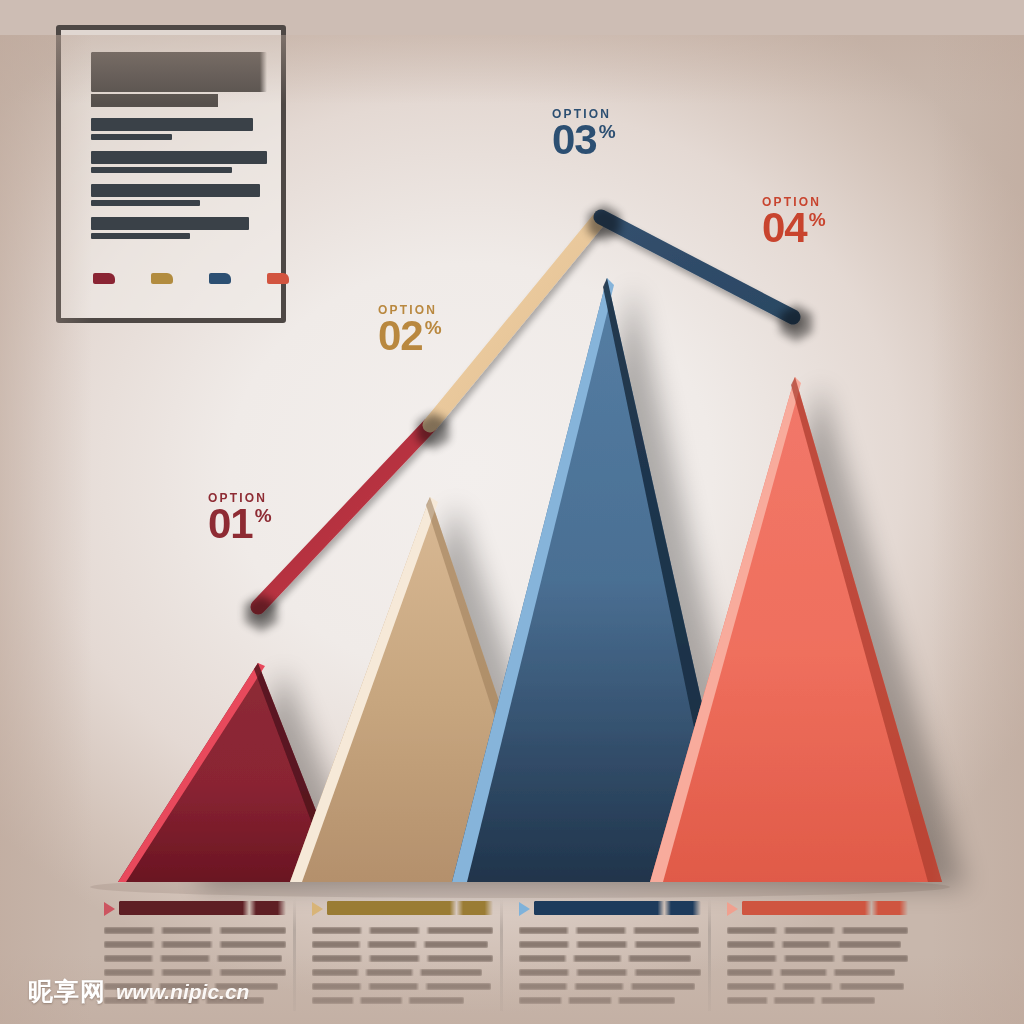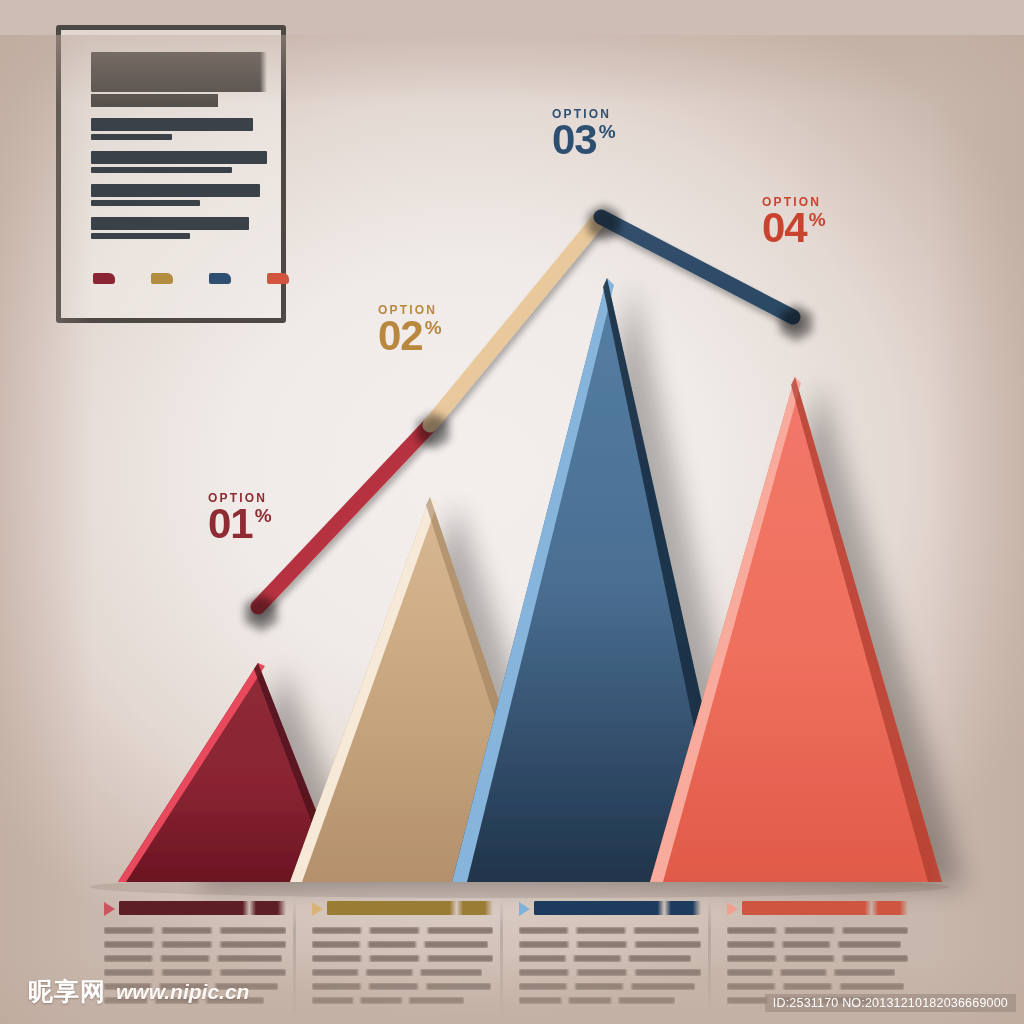--- a/index.html
+++ b/index.html
@@ -302,14 +302,13 @@
       </div>
     </div>
   </div>
 
   <div id="vign"></div>
 
   <div id="wm">
     <span id="wmcn">昵享网</span>
     <span id="wmurl">www.nipic.cn</span>
   </div>
-  <div id="idtag">ID:2531170 NO:20131210182036669000</div>
 </div>
 
 </body></html>

